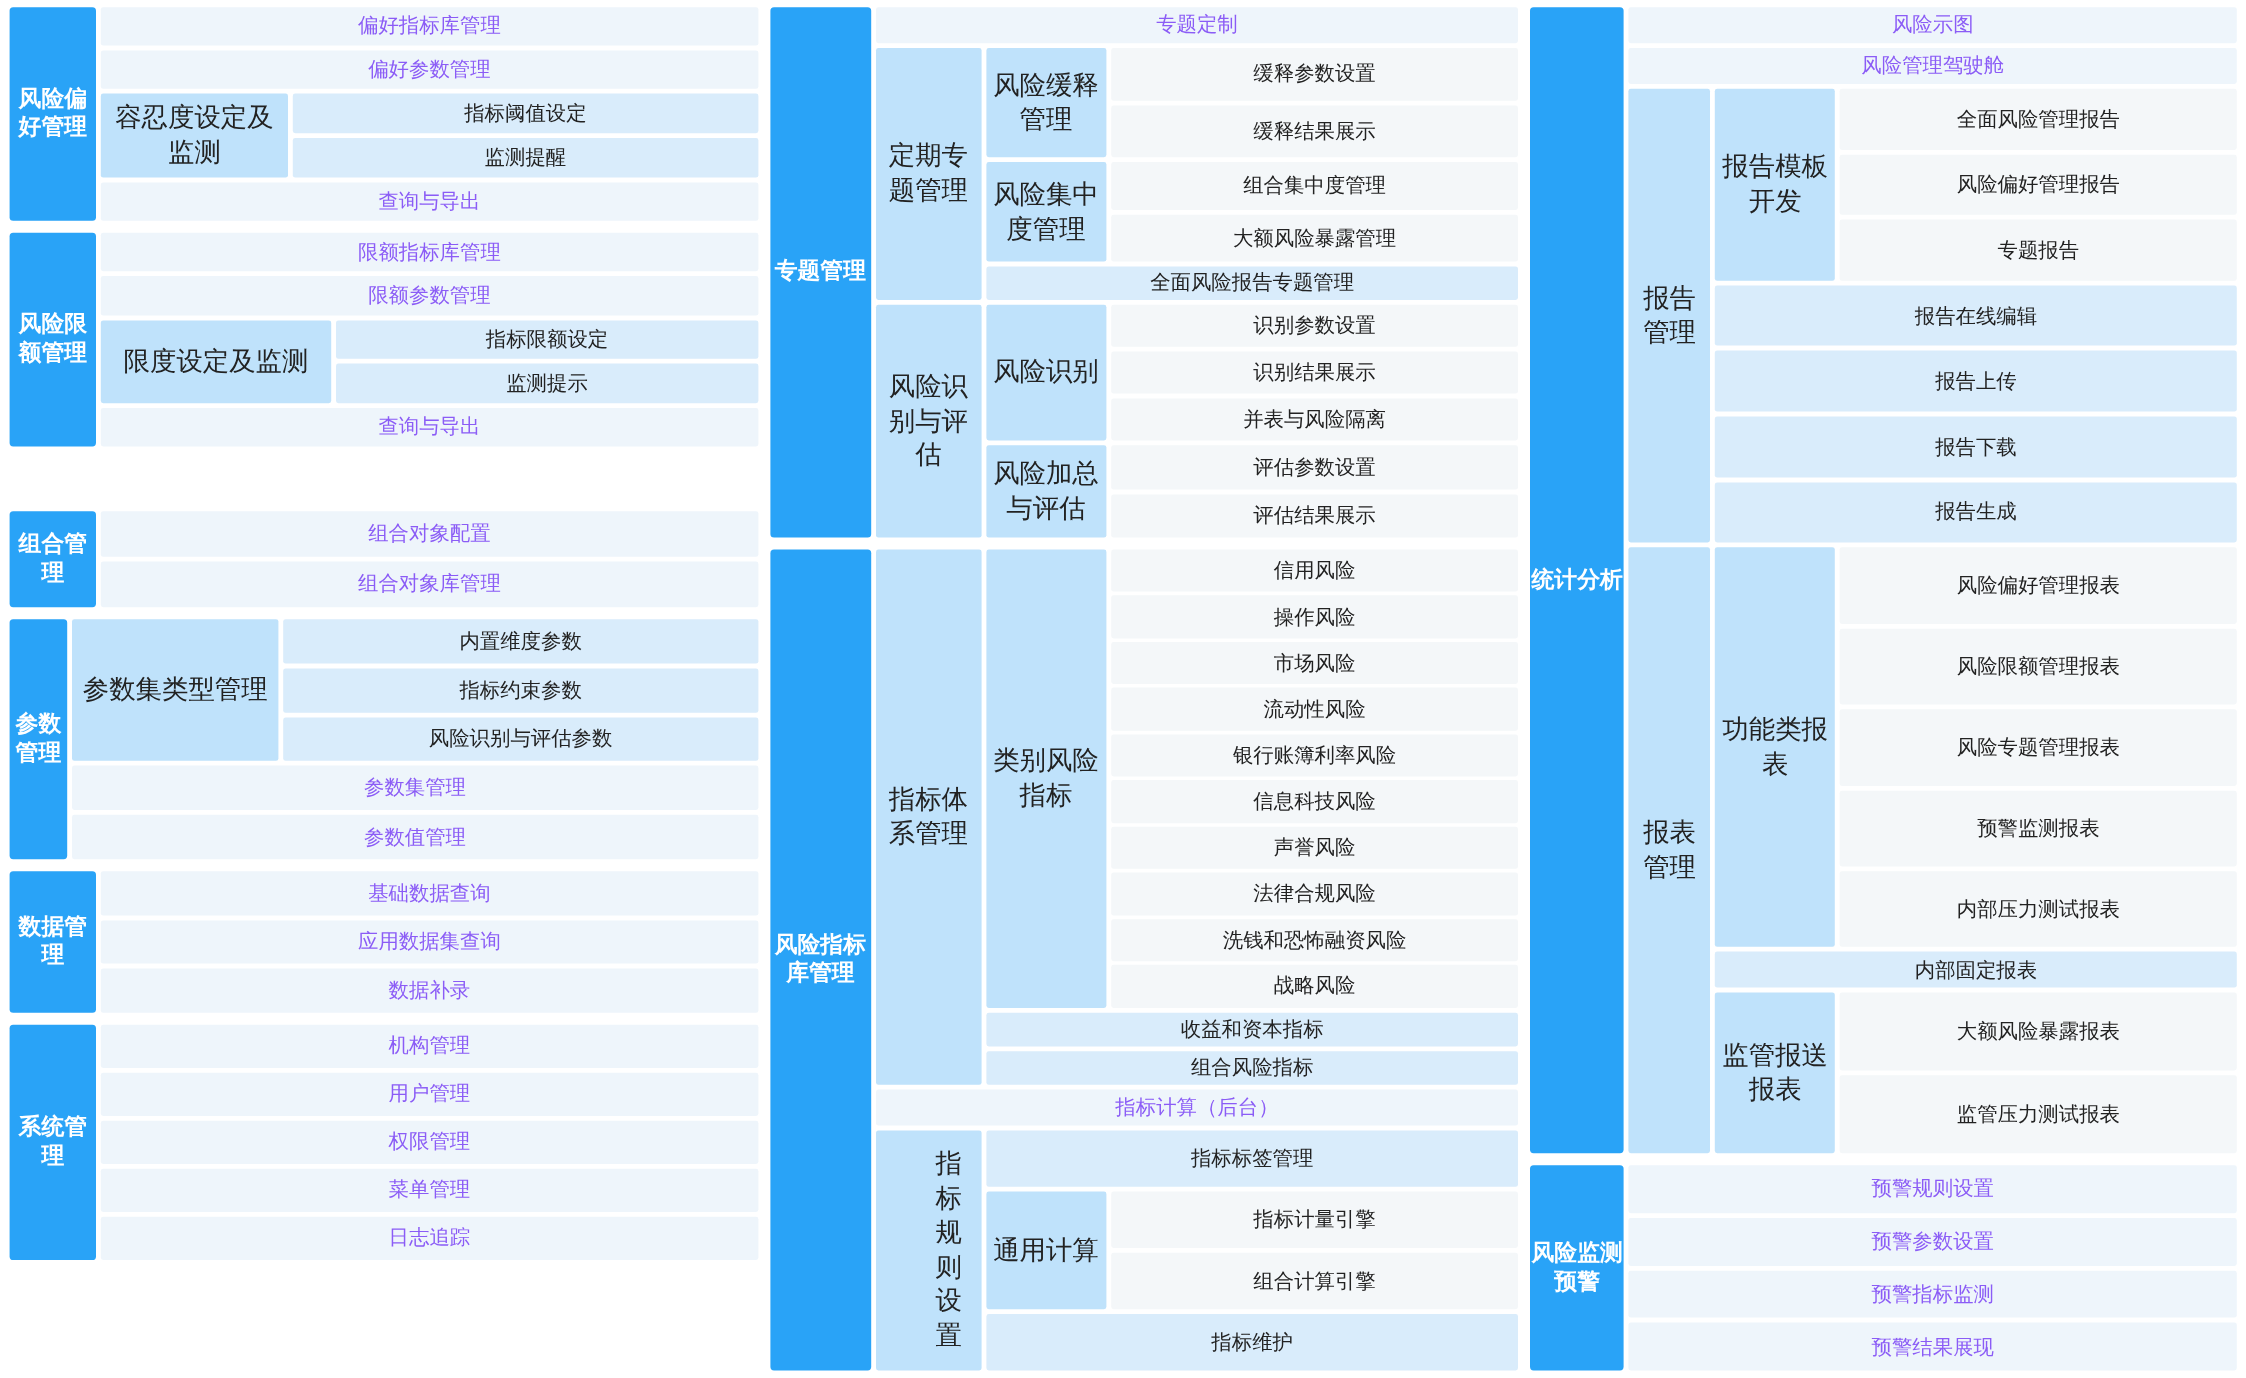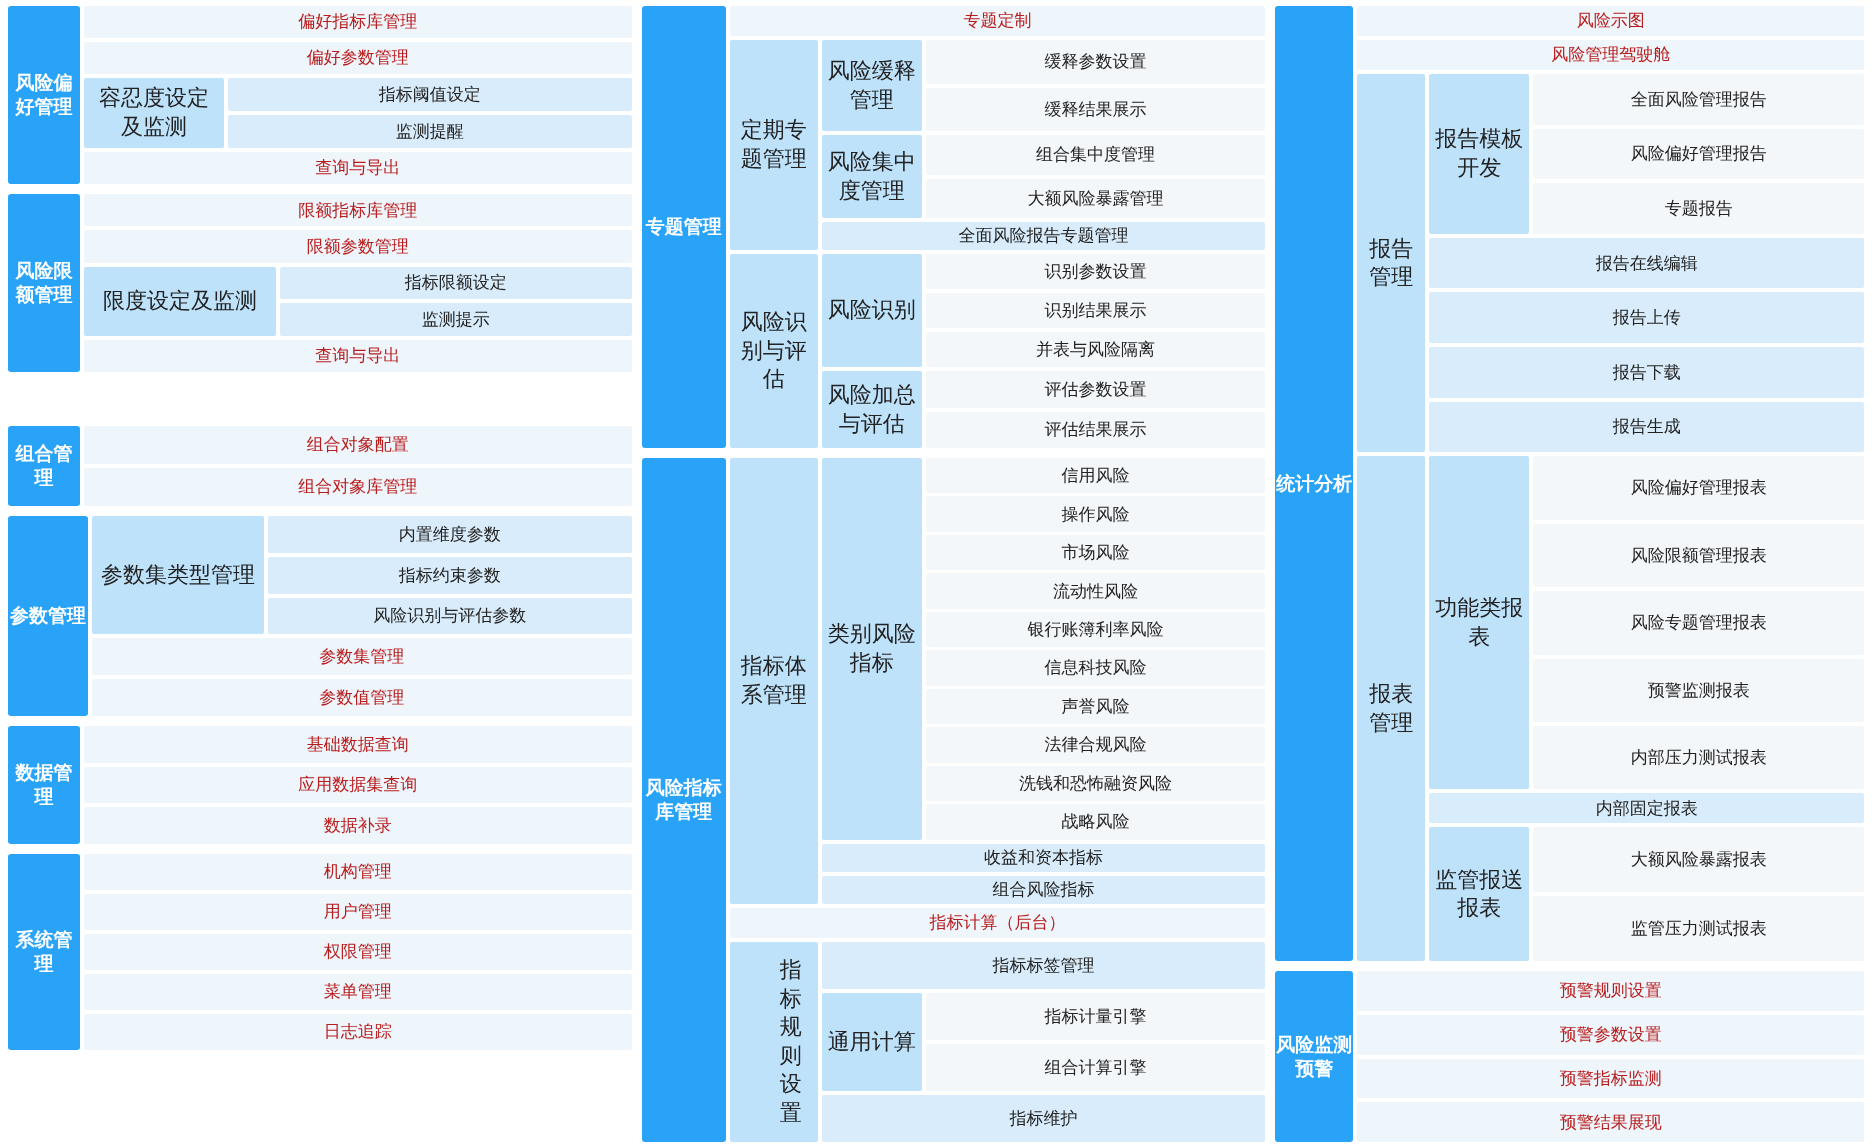--- a/index.html
+++ b/index.html
@@ -11,42 +11,42 @@
   .col2{width:625px;}
   .col3{width:590px;}
 
   .group{display:flex;gap:4px;}
   .lvl1{background:#29a3f7;color:#fff;display:flex;align-items:center;justify-content:center;text-align:center;
         font-size:19px;font-weight:bold;border-radius:3px;line-height:1.25;flex:0 0 auto;}
   .stack{display:flex;flex-direction:column;gap:4px;flex:1 1 auto;}
   .row{display:flex;gap:4px;}
   .cell{display:flex;align-items:center;justify-content:center;text-align:center;font-size:17px;
         border-radius:2px;line-height:1.25;padding:4px 6px;box-sizing:border-box;}
-  .lvl2{background:#eef5fb;color:#b91c1c;}
+  .lvl2{background:#eef5fb;color:#8b5cf6;}
   .lvl3{background:#d9ecfb;color:#222;}
   .lvl3a{background:#f4f7f9;color:#222;}
   .sidelabel{background:#bfe2fb;display:flex;align-items:center;justify-content:center;text-align:center;
         font-size:22px;border-radius:2px;padding:4px 6px;box-sizing:border-box;line-height:1.3;}
   .fill{flex:1 1 auto;}
 </style>
 </head>
 <body>
 
 <div class="canvas">
 <div class="cols">
 
   <div class="col col1">
 
     <div class="group" style="height:178px;">
       <div class="lvl1" style="width:72px;">风险偏好管理</div>
       <div class="stack">
         <div class="cell lvl2 fill">偏好指标库管理</div>
         <div class="cell lvl2 fill">偏好参数管理</div>
         <div class="row fill" style="flex:2 1 auto;">
-          <div class="sidelabel" style="width:140px;">容忍度设定及监测</div>
+          <div class="sidelabel" style="width:156px;">容忍度设定及监测</div>
           <div class="stack">
             <div class="cell lvl3 fill">指标阈值设定</div>
             <div class="cell lvl3 fill">监测提醒</div>
           </div>
         </div>
         <div class="cell lvl2 fill">查询与导出</div>
       </div>
     </div>
 
     <div class="group" style="height:178px;">
@@ -67,21 +67,21 @@
 
     <div class="group" style="height:80px;margin-top:44px;">
       <div class="lvl1" style="width:72px;">组合管理</div>
       <div class="stack">
         <div class="cell lvl2 fill">组合对象配置</div>
         <div class="cell lvl2 fill">组合对象库管理</div>
       </div>
     </div>
 
     <div class="group" style="height:200px;">
-      <div class="lvl1" style="width:80px;">参数管理</div>
+      <div class="lvl1" style="width:48px;">参数管理</div>
       <div class="stack">
         <div class="row" style="flex:3 1 auto;">
           <div class="sidelabel" style="width:172px;">参数集类型管理</div>
           <div class="stack">
             <div class="cell lvl3 fill">内置维度参数</div>
             <div class="cell lvl3 fill">指标约束参数</div>
             <div class="cell lvl3 fill">风险识别与评估参数</div>
           </div>
         </div>
         <div class="cell lvl2 fill">参数集管理</div>

